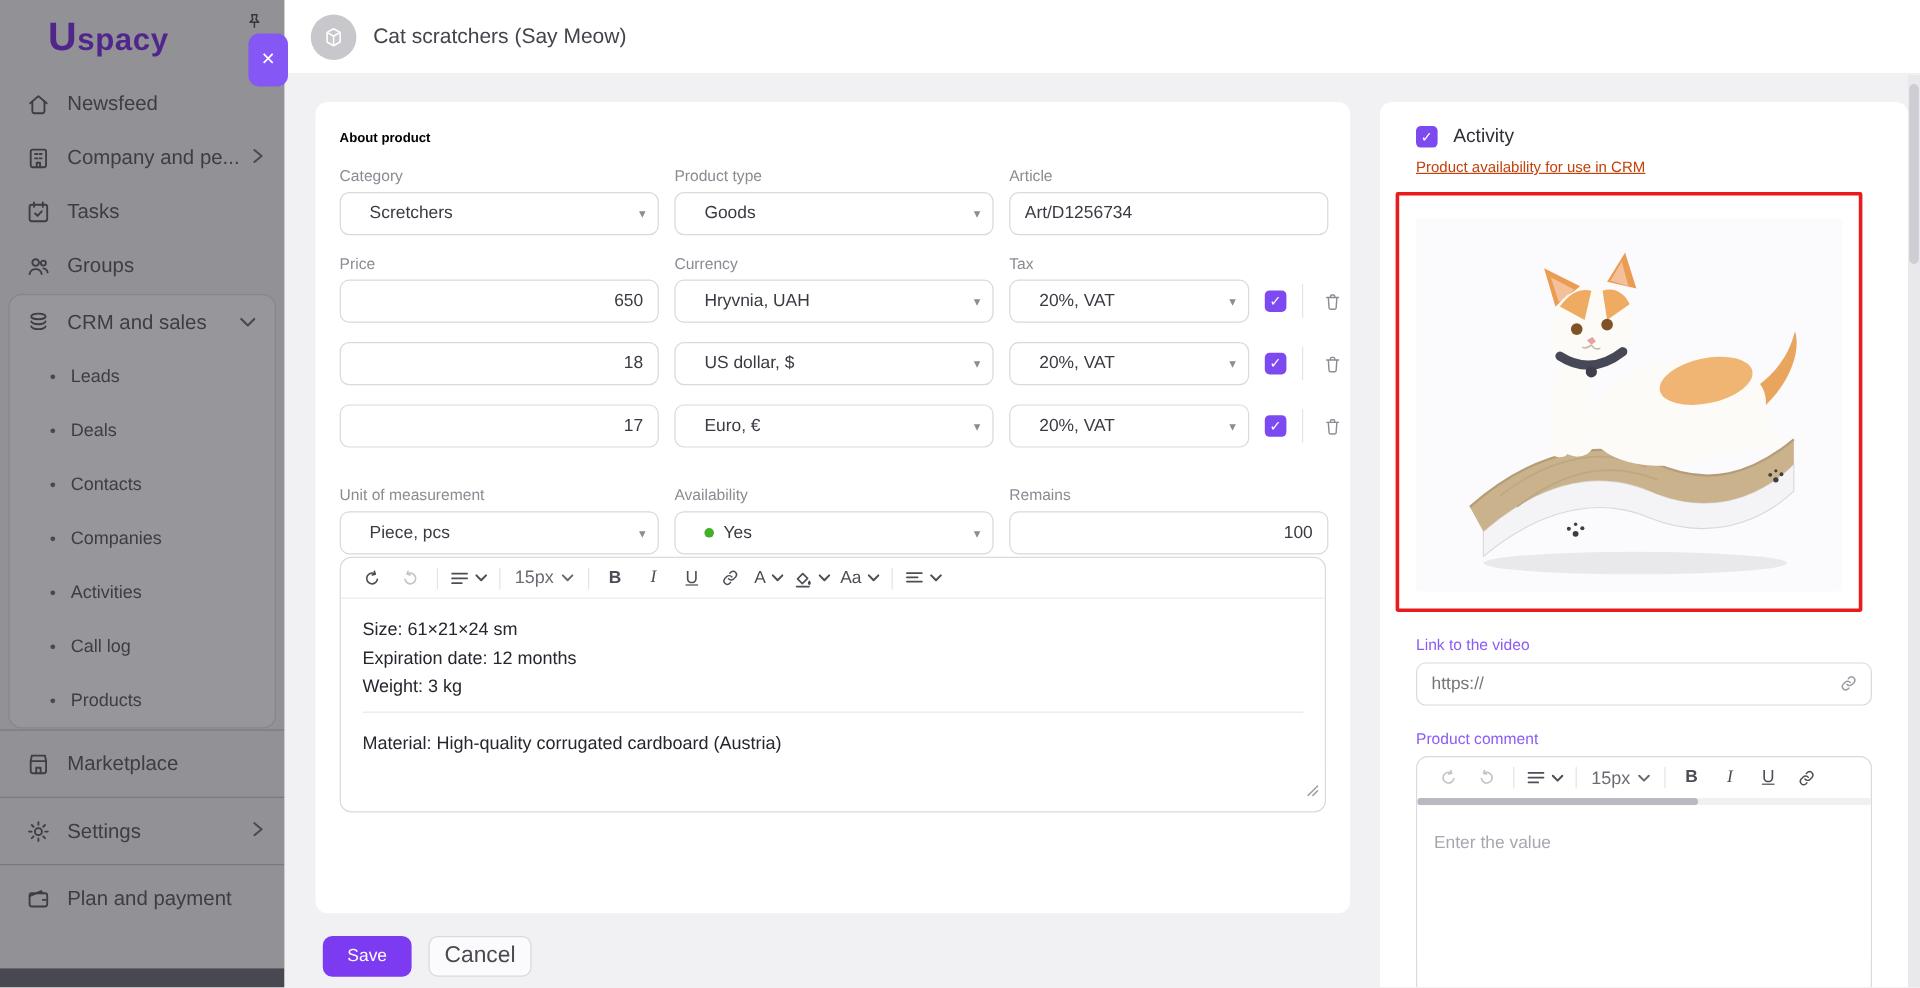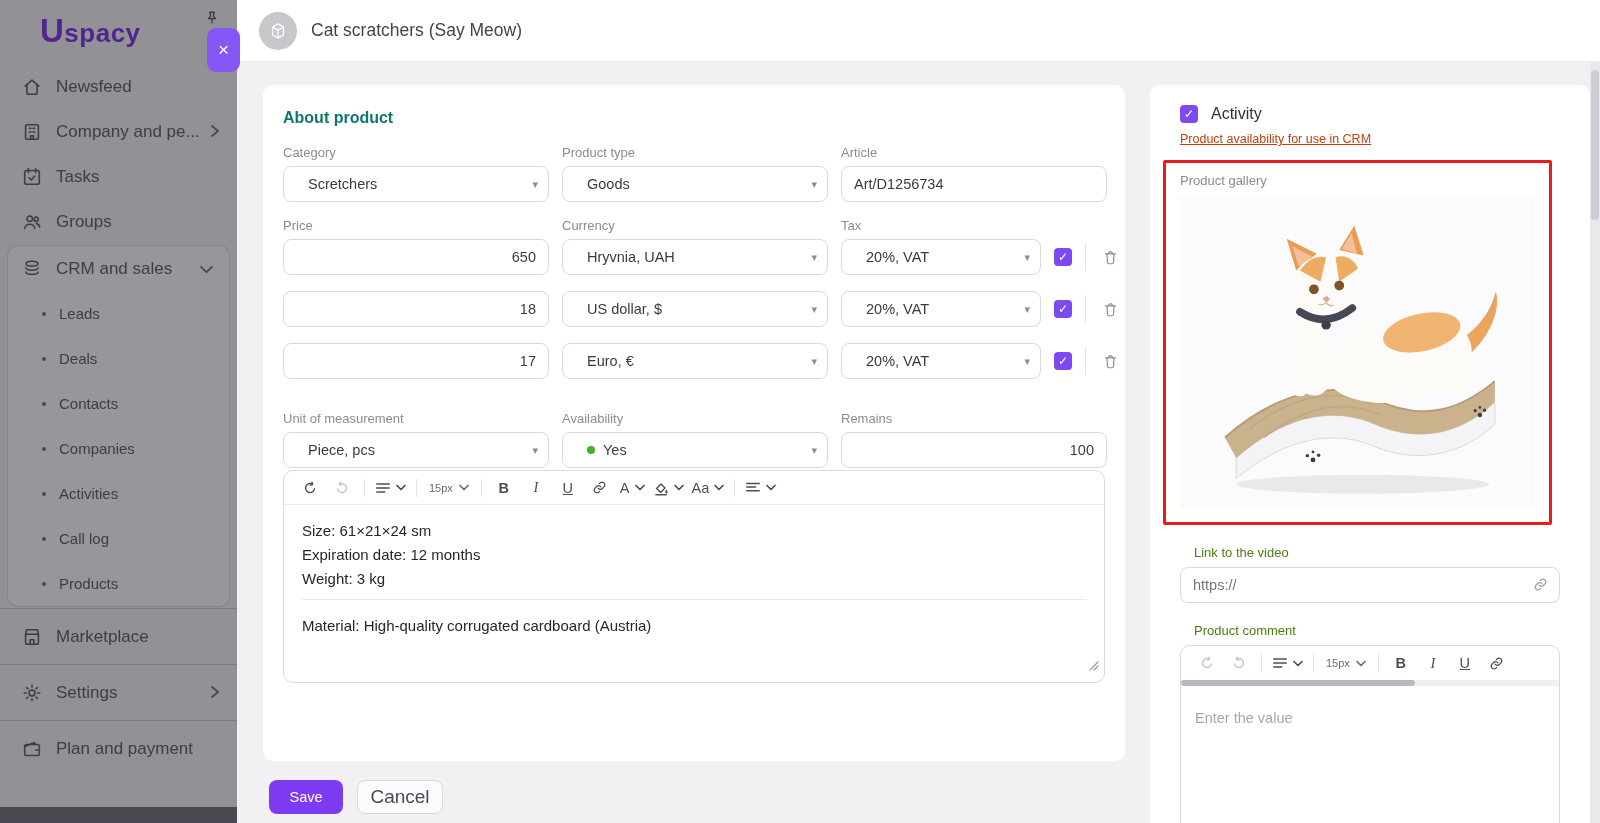--- a/index.html
+++ b/index.html
@@ -31,21 +31,21 @@
     display:flex; align-items:center; justify-content:center; color:#fff; font-size:19px; cursor:pointer; }
 
   
   .modal-header { position:absolute; left:237px; top:0; width:1363px; height:62px; background:#fff; border-bottom:1px solid #ededf0; z-index:2; }
   .avatar { position:absolute; left:22px; top:12px; width:38px; height:38px; border-radius:50%; background:#c7c7cc; display:flex; align-items:center; justify-content:center; }
   .modal-title { position:absolute; left:74px; top:20px; font-size:17.5px; color:#43444c; }
 
   .modal-body { position:absolute; left:237px; top:62px; width:1363px; height:761px; background:#f1f1f3; overflow:hidden; }
 
   .card { position:absolute; left:26px; top:23px; width:862px; height:676px; background:#fff; border-radius:10px; padding:20px; overflow:hidden; }
-  .section-title { font-size:16px; font-weight:bold; color:#0f766e; margin:4px 0 2px; }
+  .section-title { font-size:11px; font-weight:bold; color:#000000; margin:4px 0 2px; }
 
   .lbl { font-size:13px; color:#8b8c93; margin:16px 0 6px; }
   .grid3 { display:grid; grid-template-columns:266px 266px 266px; column-gap:13px; }
   .price-grid { display:grid; grid-template-columns:266px 266px 200px 18px 34px; column-gap:13px; align-items:center; margin-bottom:16px; }
   .price-grid.hdr { margin-bottom:0; align-items:end; }
 
   .inp { width:100%; height:36px; border:1px solid #d9d9de; border-radius:8px; font-size:14.5px; color:#3a3b42;
     padding:0 12px; font-family:"Liberation Sans",sans-serif; background:#fff; outline:none; }
   .inp.num { text-align:right; }
   .sel { width:100%; height:36px; border:1px solid #d9d9de; border-radius:8px; display:flex; align-items:center;
@@ -59,39 +59,39 @@
 
   .editor { border:1px solid #d9d9de; border-radius:10px; margin-top:2px; position:relative; }
   .toolbar { display:flex; align-items:center; height:34px; padding:0 10px; border-bottom:1px solid #ececef; color:#4d4e55; }
   .tb-btn { display:flex; align-items:center; justify-content:center; min-width:24px; height:24px; margin:0 4px; cursor:pointer; font-size:14.5px; color:#4d4e55; }
   .tb-btn.dim { color:#c3c3c8; }
   .tb-btn .chev-svg { margin-left:5px; }
   .tb-btn.bold { font-weight:bold; }
   .tb-btn.italic { font-style:italic; font-family:"Liberation Serif",serif; }
   .tb-btn.underl { text-decoration:underline; }
   .tb-sep { width:1px; height:18px; background:#e4e4e7; margin:0 6px; }
-  .tb-size { font-size:11px; color:#6a6b72; display:flex; align-items:center; margin:0 6px; cursor:pointer; }
+  .tb-size { font-size:15px; color:#6a6b72; display:flex; align-items:center; margin:0 6px; cursor:pointer; }
   .tb-size .chev-svg { margin-left:6px; }
   .ed-body { padding:14px 18px; font-size:15px; color:#26272e; line-height:1.6; height:177px; position:relative; }
   .ed-body hr { border:none; border-top:1px solid #e9e9ec; margin:8px 0 14px; }
   .resize-h { position:absolute; right:5px; bottom:4px; color:#9a9aa0; }
 
   .actions { position:absolute; left:32px; top:718px; display:flex; }
   .btn-save { width:74px; height:34px; background:#7c3bf0; color:#fff; border:none; border-radius:8px; font-size:14.5px; font-family:"Liberation Sans",sans-serif; cursor:pointer; }
   .btn-cancel { width:86px; height:34px; margin-left:14px; background:#fbfbfd; color:#4a4b52; border:1px solid #d9d9dd; border-radius:8px; font-size:19px; font-family:"Liberation Sans",sans-serif; cursor:pointer; }
 
   
   .right-card { position:absolute; left:913px; top:23px; width:440px; height:738px; background:#fff; border-radius:10px 10px 0 0; padding:14px 30px; overflow:hidden; }
   .activity-row { display:flex; align-items:center; margin-top:6px; }
   .activity-label { font-size:16px; color:#2f3038; margin-left:13px; }
   .helper { font-size:12.5px; color:#c2410c; margin-top:9px;text-decoration:underline; }
   .gallery-frame { margin:14px 0 0 -17px; width:389px; border:3px solid #e81c1c; border-radius:2px; padding:10px 14px 14px; }
   .gallery-label { font-size:13px; color:#8b8c93; }
   .gallery-img { margin-top:9px; height:311px; background:#fbfbfd; border-radius:3px; display:flex; align-items:center; justify-content:center; overflow:hidden; }
-  .fld-label { font-size:13px; color:#4d7c0f; margin-top:20px;margin-left:14px; }
+  .fld-label { font-size:13px; color:#8b5cf6; margin-top:20px; }
   .url-wrap { position:relative; margin-top:7px; }
   .url-wrap .inp { padding-right:36px; color:#b0b1b8; }
   .url-ic { position:absolute; right:11px; top:9px; color:#9c9da4; }
   .comment-editor { margin-top:7px; border:1px solid #d9d9de; border-radius:10px; position:relative; height:200px; overflow:hidden; }
   .h-scroll { height:6px; background:#f0f0f2; }
   .h-thumb { width:62%; height:6px; background:#b9bac1; border-radius:3px; }
   .comment-area { width:100%; height:130px; border:none; resize:none; outline:none; padding:24px 14px; font-size:14.5px; color:#3a3b42; font-family:"Liberation Sans",sans-serif; }
   .comment-area::placeholder { color:#a7a8af; }
 
   .v-scroll { position:absolute; right:0; top:62px; width:10px; height:761px; background:#e9e9ec; }
@@ -462,21 +462,20 @@
     <section class="right-card">
       <div class="activity-row">
         <div class="chk">
             <span>✓</span>
           </div>
         <span class="activity-label">Activity</span>
       </div>
       <div class="helper">Product availability for use in CRM</div>
 
       <div class="gallery-frame">
-        <div class="gallery-label">Product gallery</div>
         <div class="gallery-img">
 
           <svg width="330" height="300" viewBox="0 0 340 320">
             <ellipse cx="175" cy="300" rx="135" ry="10" fill="rgba(0,0,0,0.07)"></ellipse>
 
             <path d="M40 272 L40 294 C95 248 148 242 188 260 C238 280 284 266 316 236 L316 212 C284 244 238 258 188 236 C146 218 95 224 40 272 Z" fill="#f4f4f6" stroke="#d8d8da" stroke-width="1"></path>
 
             <path d="M28 250 C90 196 150 190 190 210 C240 234 280 220 316 190 L316 212 C284 244 238 258 188 236 C146 218 95 224 40 272 Z" fill="#c9b28c"></path>
             <path d="M28 250 C90 196 150 190 190 210 C240 234 280 220 316 190" fill="none" stroke="#b49d77" stroke-width="2"></path>
             <path d="M55 240 C105 202 150 198 185 215 M70 250 C115 215 155 210 195 226" stroke="#bda883" stroke-width="1.5" fill="none"></path>

